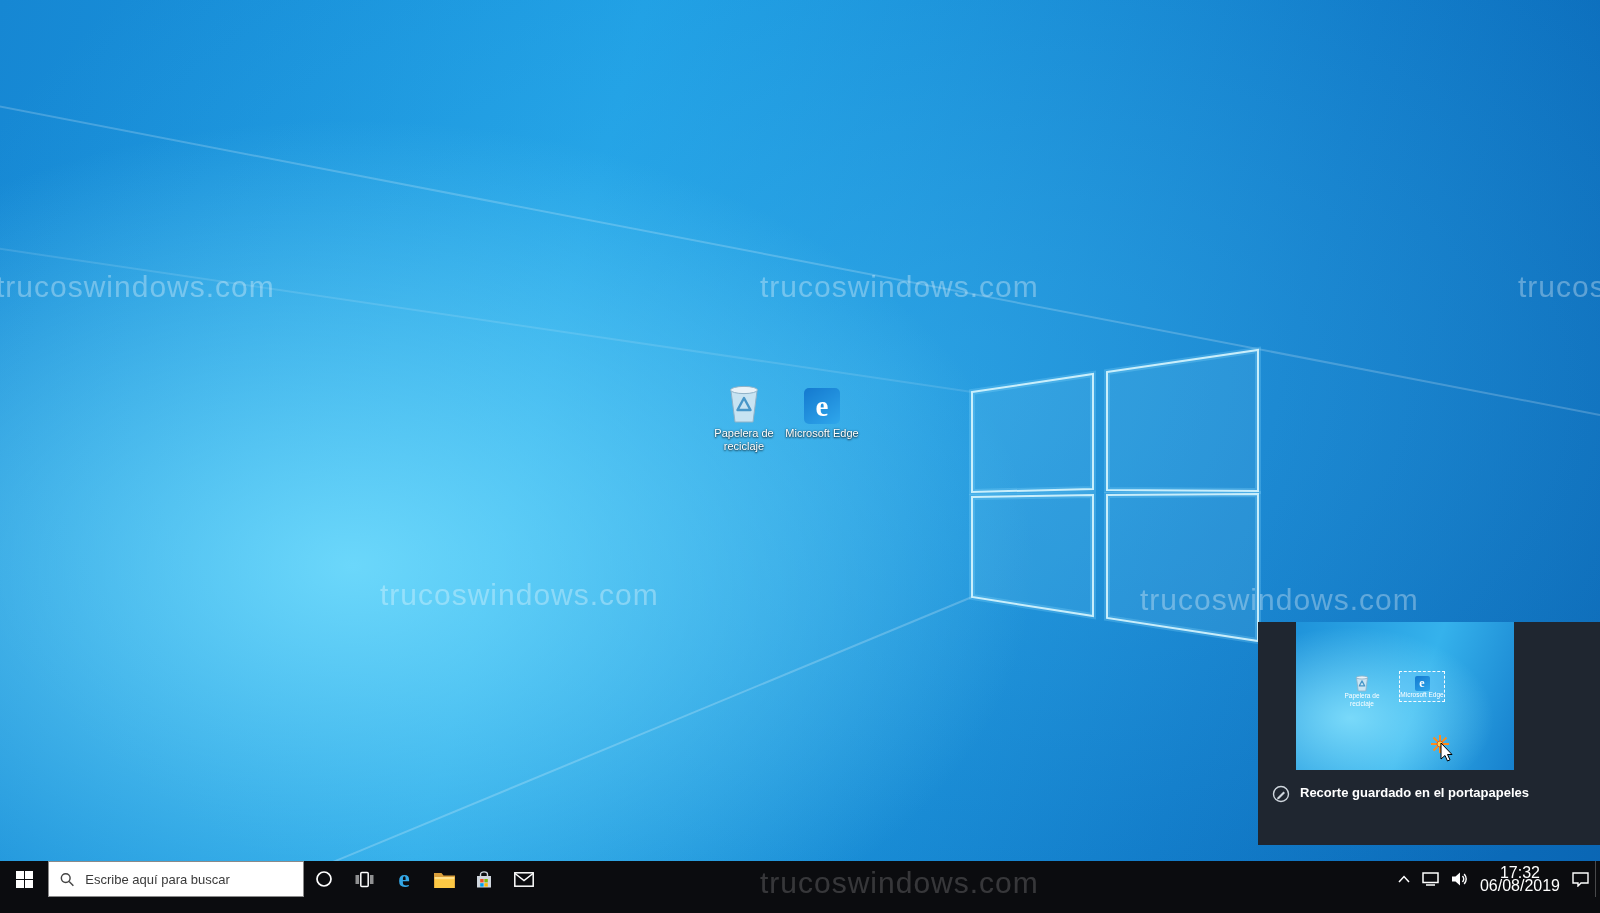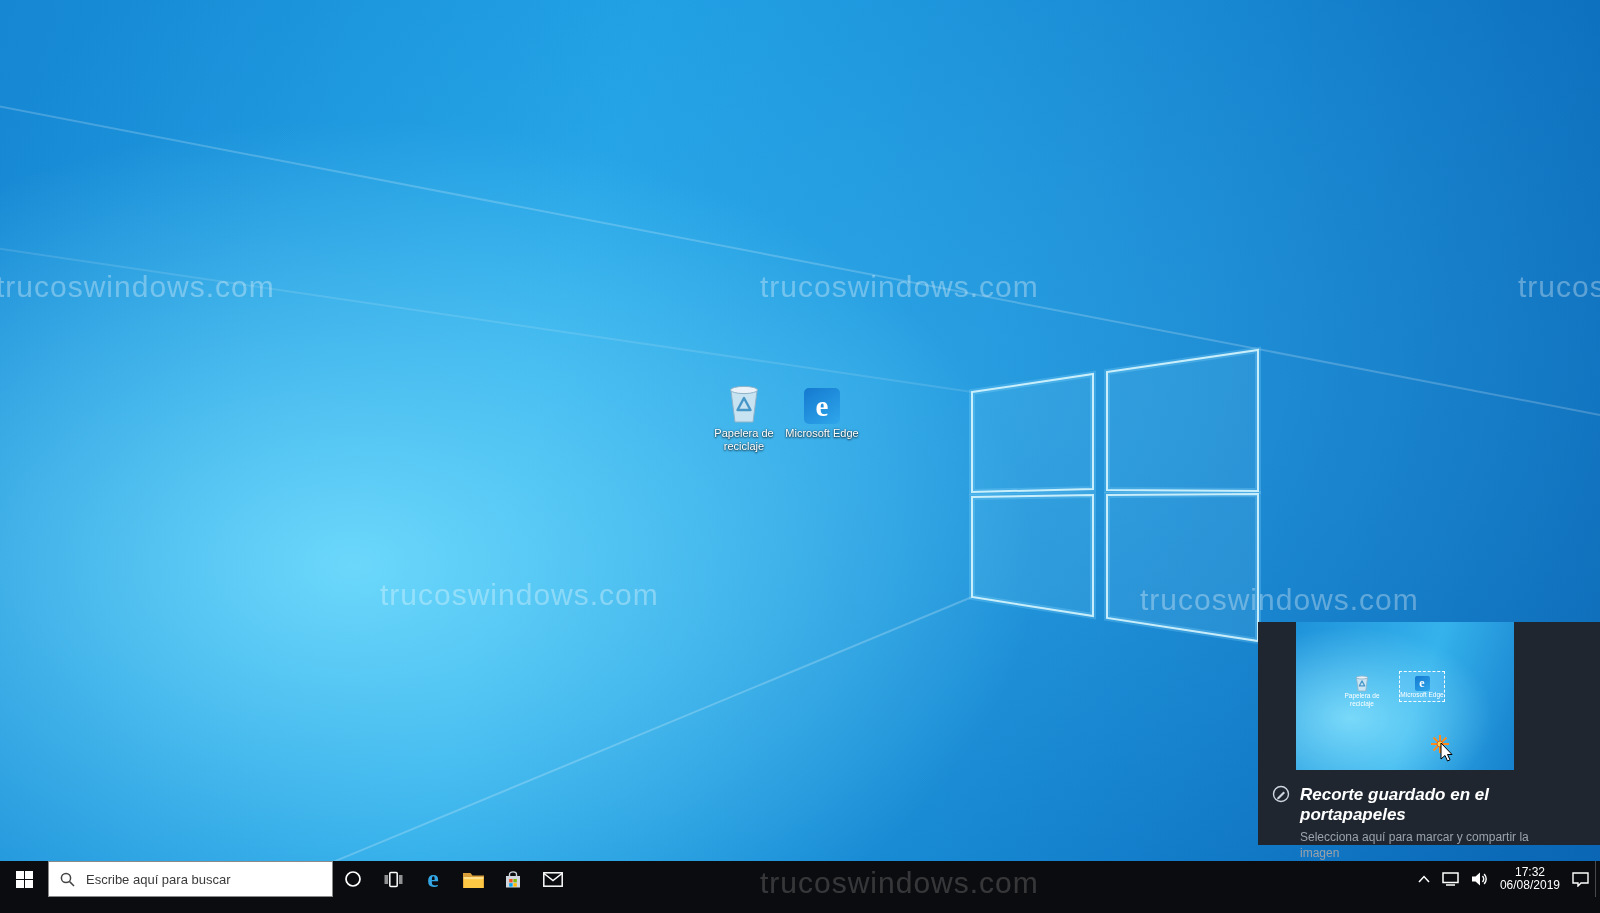--- a/index.html
+++ b/index.html
@@ -41,51 +41,51 @@
   .mini-art{height:18px;display:flex;align-items:flex-end;justify-content:center;}
   .mini-edge-tile{
     width:15px;height:15px;border-radius:2px;display:flex;align-items:center;justify-content:center;
     background:linear-gradient(145deg,#1479cf,#2fa7ec);color:#fff;font-weight:bold;font-size:12px;
     font-family:"Liberation Serif","DejaVu Serif",serif;
   }
   .mini-selection{border:1px dashed rgba(255,255,255,0.95);background:rgba(120,200,255,0.25);padding:1px 0 2px;}
   .toast-cursor{position:absolute;left:134px;top:112px;width:26px;height:30px;}
   .toast-body{position:absolute;left:14px;top:163px;width:314px;display:flex;gap:10px;cursor:pointer;}
   .toast-texts{flex:1;}
-  .toast-title{color:#fff;font-size:17px;font-weight:bold;margin-bottom:4px;font-style:italic;}
+  .toast-title{color:#fff;font-size:13px;font-weight:bold;margin-bottom:4px;}
   .toast-subtitle{color:#9aa2ab;font-size:12px;line-height:16px;width:238px;}
   
   .taskbar{
     position:absolute;left:0;top:861px;width:1600px;height:52px;background:#0b0c0f;
     display:flex;justify-content:space-between;z-index:5;
   }
   .tb-left,.tb-right{display:flex;height:36px;align-items:center;}
   .tb-btn{
     width:40px;height:36px;display:flex;align-items:center;justify-content:center;
     background:transparent;border:none;padding:0;cursor:pointer;
   }
   .tb-btn.start{width:48px;}
   .searchbox{
-    width:285px;height:36px;background:#fff;border:1px solid #8a8a8a;
+    width:256px;height:36px;background:#fff;border:1px solid #8a8a8a;
     display:flex;align-items:center;gap:9px;padding-left:11px;cursor:text;
   }
   .searchbox input{
     border:none;outline:none;background:transparent;font-size:13px;color:#111;width:230px;
     font-family:"Liberation Sans","DejaVu Sans",sans-serif;
   }
   .searchbox input::placeholder{color:#3a3a3a;opacity:1;}
   .edge-glyph{
     color:#33a7e6;font-weight:bold;font-size:26px;line-height:1;
     font-family:"Liberation Serif","DejaVu Serif",serif;
   }
   .tray-btn{
     height:36px;display:flex;align-items:center;justify-content:center;
     background:transparent;border:none;padding:0 6px;cursor:pointer;
   }
-  .clock{color:#fff;font-size:12px;line-height:13px;text-align:center;padding:0 6px;cursor:pointer;}
+  .clock{color:#fff;font-size:16px;line-height:13px;text-align:center;padding:0 6px;cursor:pointer;}
   .show-desktop{width:5px;height:36px;border-left:1px solid rgba(255,255,255,0.25);cursor:pointer;}
 </style>
 </head>
 <body>
 
 <div class="stage">
 
   <svg class="wallpaper-art" viewBox="0 0 1600 913">
     <line x1="-60" y1="95" x2="1600" y2="415" stroke="rgba(255,255,255,0.20)" stroke-width="2"></line>
     <line x1="-60" y1="240" x2="972" y2="392" stroke="rgba(255,255,255,0.12)" stroke-width="2"></line>
@@ -163,21 +163,20 @@
         <path d="M11,9 L11,25 L15,21.5 L17.5,27 L20,25.8 L17.5,20.5 L22,20.5 Z" fill="#fff" stroke="#000" stroke-width="1"></path>
       </svg>
     </div>
     <div class="toast-body">
       <svg width="18" height="18" viewBox="0 0 18 18">
         <circle cx="9" cy="9" r="7.5" fill="none" stroke="#cfd6dd" stroke-width="1.4"></circle>
         <path d="M5.5,12.5 L11.5,6.5 L13,8 L7,14 L5,14.5 Z" fill="#cfd6dd"></path>
       </svg>
       <div class="toast-texts">
         <div class="toast-title">Recorte guardado en el portapapeles</div>
-        <div class="toast-subtitle">Selecciona aquí para marcar y compartir la imagen</div>
       </div>
     </div>
   </div>
 
   <div class="taskbar">
     <div class="tb-left">
       <button class="tb-btn start">
         <svg width="17" height="17" viewBox="0 0 17 17">
           <rect x="0" y="0" width="8" height="8" fill="#fff"></rect>
           <rect x="9" y="0" width="8" height="8" fill="#fff"></rect>

